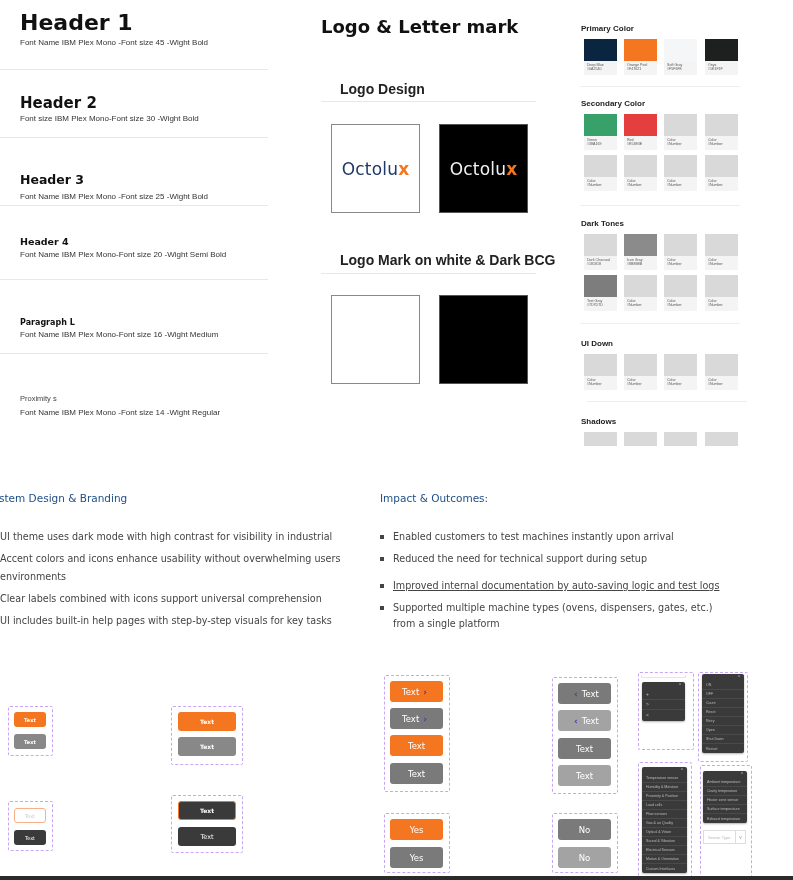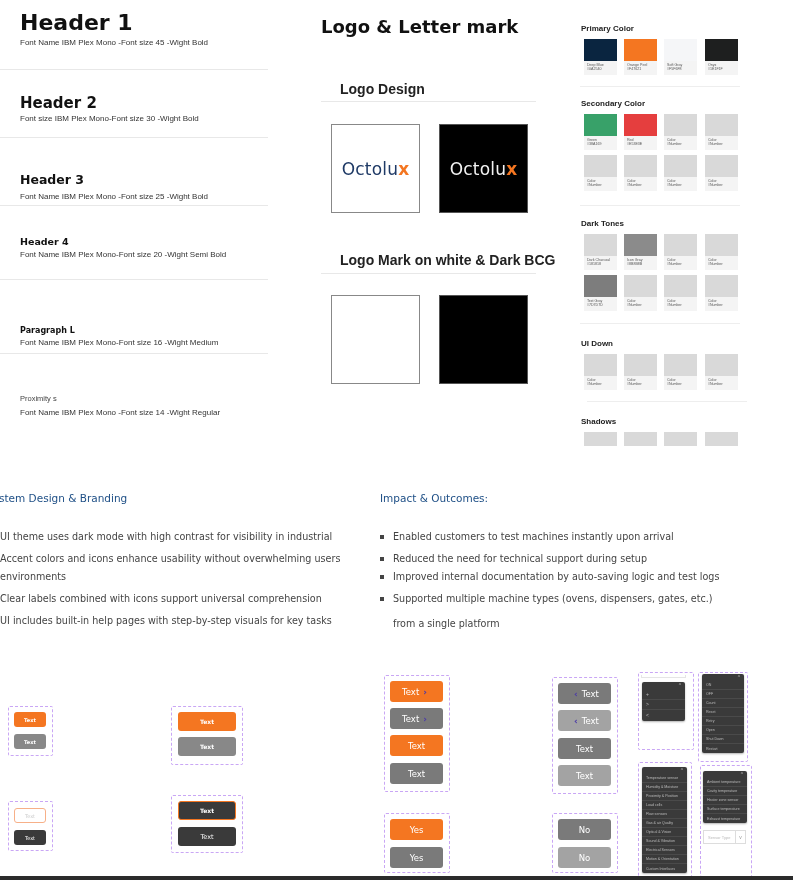--- a/index.html
+++ b/index.html
@@ -80,21 +80,21 @@
     <div class="typo-desc" style="margin-top:4px;">Font Name IBM Plex Mono -Font size 25  -Wight Bold</div>
   </div>
   <div class="typo-divider" style="top:205px;"></div>
 
   <div class="typo-block" style="top:236px;">
     <div class="typo-title" style="font-size:9.5px;line-height:12px;">Header 4</div>
     <div class="typo-desc" style="margin-top:2px;">Font Name IBM Plex Mono-Font size  20 -Wight Semi Bold</div>
   </div>
   <div class="typo-divider" style="top:279px;"></div>
 
-  <div class="typo-block" style="top:326px;">
+  <div class="typo-block" style="top:318px;">
     <div class="typo-title" style="font-size:8px;line-height:10px;">Paragraph L</div>
     <div class="typo-desc">Font Name IBM Plex Mono-Font size 16  -Wight Medium</div>
   </div>
   <div class="typo-divider" style="top:353px;"></div>
 
   <div class="typo-block" style="top:394px;">
     <div style="font-size:7.5px;color:#444;line-height:9px;">Proximity s</div>
     <div class="typo-desc" style="margin-top:5px;">Font Name IBM Plex Mono -Font size  14 -Wight Regular</div>
   </div>
 </div>
@@ -311,21 +311,21 @@
   <li style="margin-top:4px;">Accent colors and icons enhance usability without overwhelming users</li>
   <li>environments</li>
   <li style="margin-top:4px;">Clear labels combined with icons support universal comprehension</li>
   <li style="margin-top:4px;">UI includes built-in help pages with step-by-step visuals for key tasks</li>
 </ul>
 
 <div class="abs list-title" style="left:380px;top:492px;">Impact &amp; Outcomes:</div>
 <ul class="abs bullets squares" style="left:380px;top:528px;width:400px;">
   <li>Enabled customers to test machines instantly upon arrival</li>
   <li style="margin-top:4px;">Reduced the need for technical support during setup</li>
-  <li style="margin-top:0;">Improved internal documentation by auto-saving logic and test logs</li>
+  <li style="margin-top:9px;text-decoration:underline;">Improved internal documentation by auto-saving logic and test logs</li>
   <li style="margin-top:4px;">Supported multiple machine types (ovens, dispensers, gates, etc.)</li>
 </ul>
 <div class="abs" style="left:393px;top:615px;font-family:'DejaVu Sans',sans-serif;font-size:9.6px;color:#444;line-height:18px;">from a single platform</div>
 
 <div class="dash-frame" style="left:8px;top:706px;width:45px;height:50px;"></div>
 <div class="btn orange" style="left:14px;top:712px;width:32px;height:15px;font-size:5px;">Text</div>
 <div class="btn gray" style="left:14px;top:734px;width:32px;height:15px;font-size:5px;">Text</div>
 
 <div class="dash-frame" style="left:171px;top:706px;width:72px;height:59px;"></div>
 <div class="btn orange" style="left:178px;top:712px;width:58px;height:19px;font-size:6px;">Text</div>

